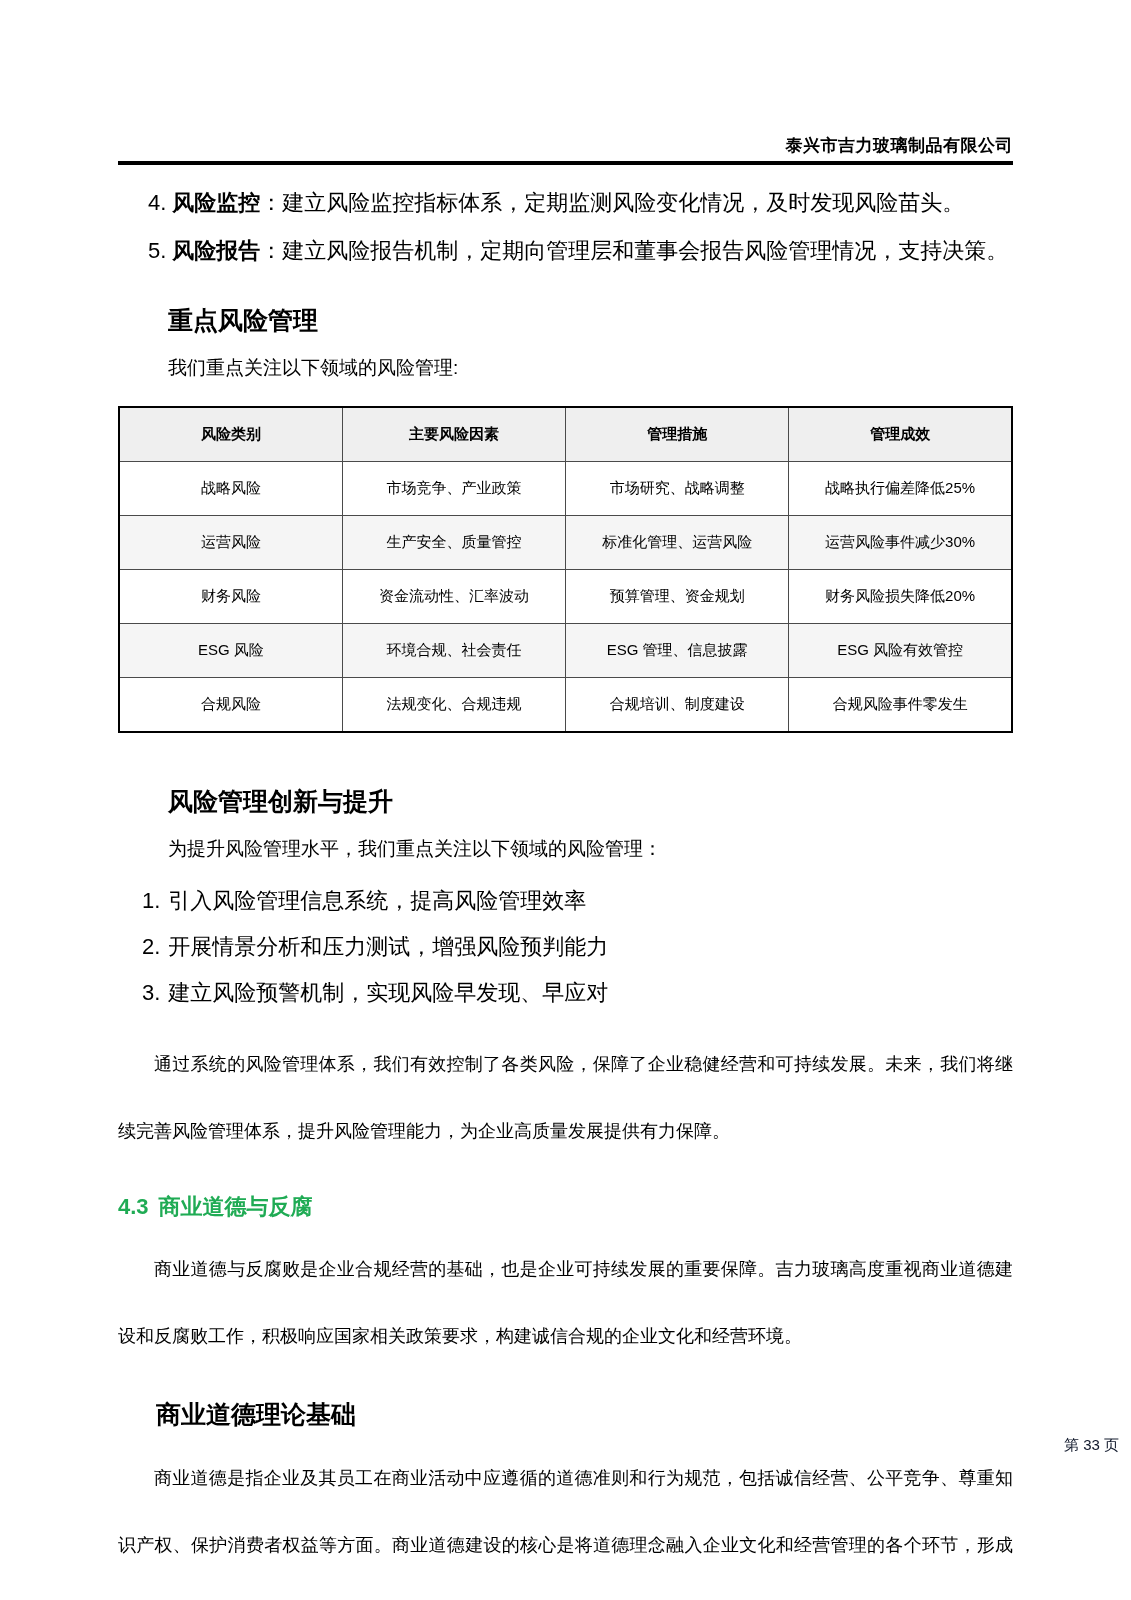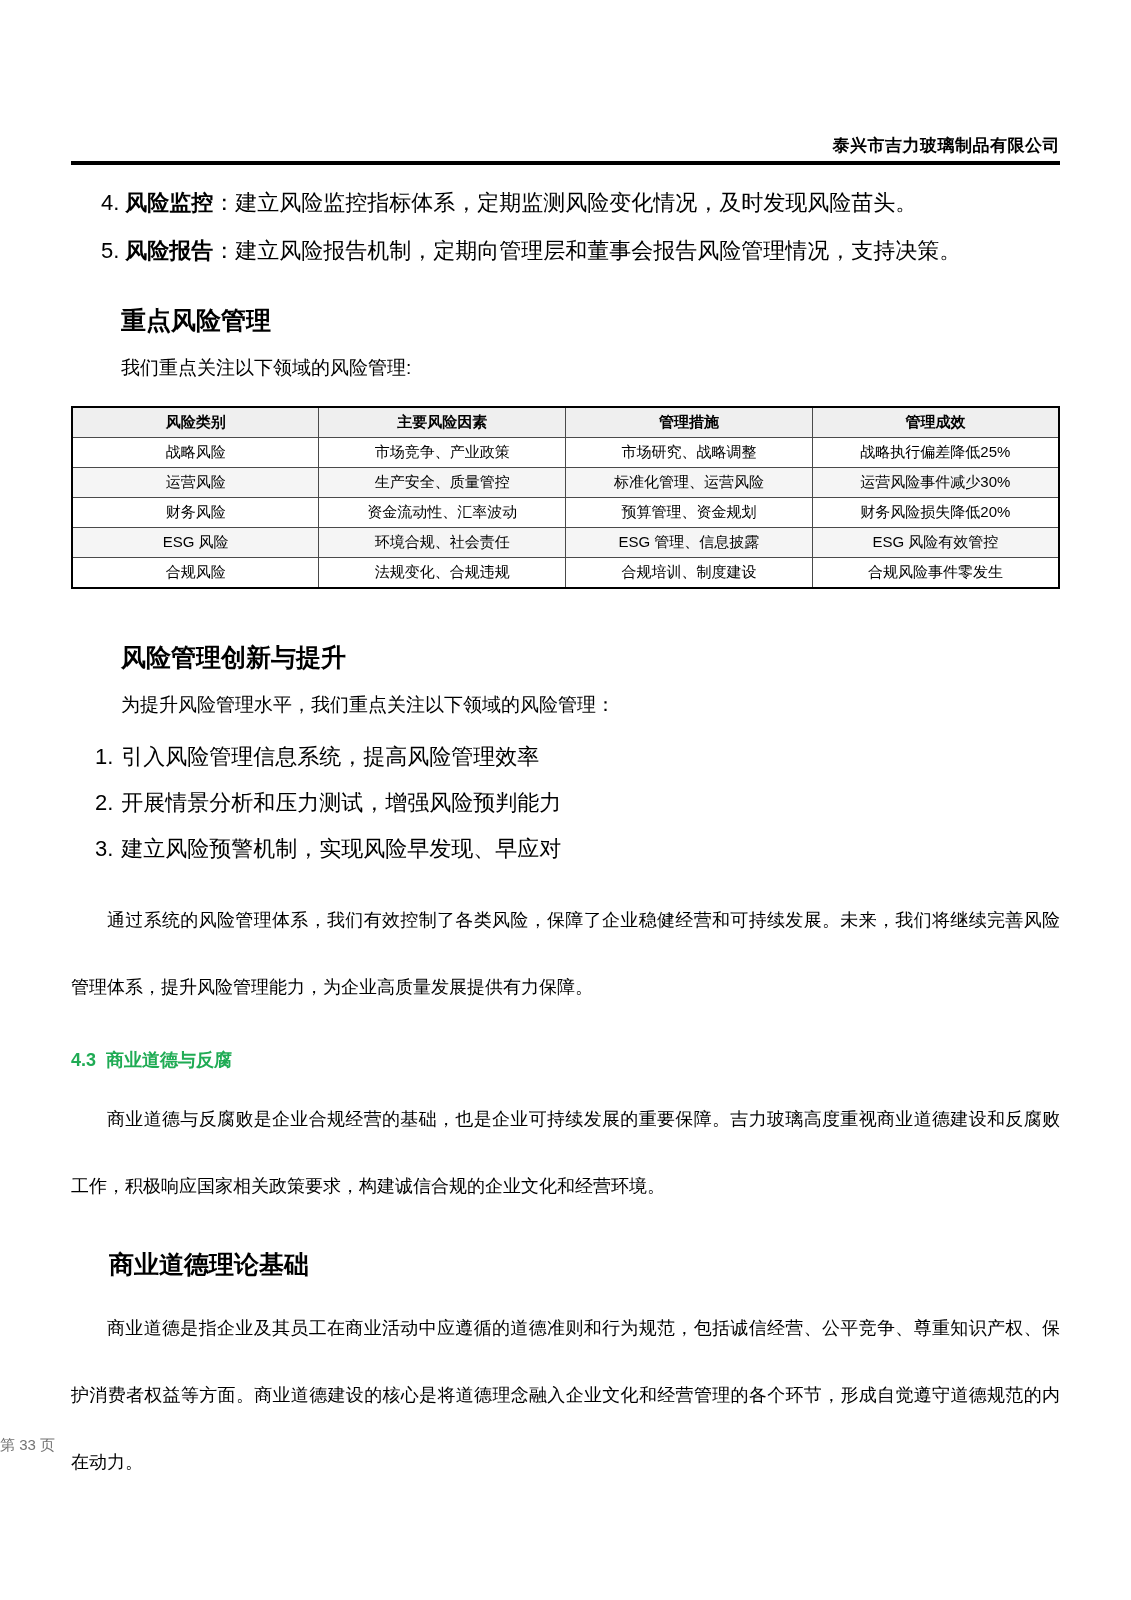--- a/index.html
+++ b/index.html
@@ -12,21 +12,21 @@
   html, body { margin: 0; padding: 0; background: #ffffff; }
   .page {
     position: relative;
     width: 1131px;
     height: 1600px;
     background: #ffffff;
     font-family: "Liberation Sans", "DejaVu Sans", sans-serif;
     color: #000000;
     overflow: hidden;
   }
-  .margins { margin: 0 71px; }
+  .margins { margin: 0 118px; }
 
   
   .doc-header { padding-top: 134px; }
   .company-name {
     text-align: right;
     font-weight: bold;
     font-size: 17px;
     letter-spacing: 0.5px;
   }
   .header-rule {
@@ -62,21 +62,21 @@
   .risk-table {
     width: 100%;
     margin-top: 25px;
     border-collapse: collapse;
     font-size: 15px;
     table-layout: fixed;
   }
   .risk-table th, .risk-table td {
     border: 1px solid #4a4a4a;
     text-align: center;
-    padding: 5px 4px;
+    padding: 17px 4px;
     height: 21px;
     overflow: hidden;
     white-space: nowrap;
   }
   .risk-table { border: 2px solid #000; }
   .risk-table thead th {
     background: var(--table-header-bg);
     font-weight: bold;
     font-size: 15px;
   }
@@ -97,34 +97,34 @@
     font-size: 18px;
     line-height: 67px;
     text-align: justify;
     text-indent: 2em;
     margin: 26px 0 0 0;
   }
 
   
   .h2-green {
     color: var(--accent-green);
-    font-size: 18px;
+    font-size: 22px;
     font-weight: bold;
     margin: 27px 0 0 0;
   }
   .h2-green .sec-num { margin-right: 10px; }
 
   
   .doc-footer {
     position: absolute;
     left: 0; right: 12px;
     top: 1436px;
-    text-align: left;
+    text-align: right;
     font-size: 15px;
-    color: #737373;
+    color: #0f172a;
   }
 </style>
 </head>
 <body>
 
 <div class="page">
 
   <div class="doc-header margins">
     <div class="company-name">泰兴市吉力玻璃制品有限公司</div>
     <div class="header-rule"></div>

